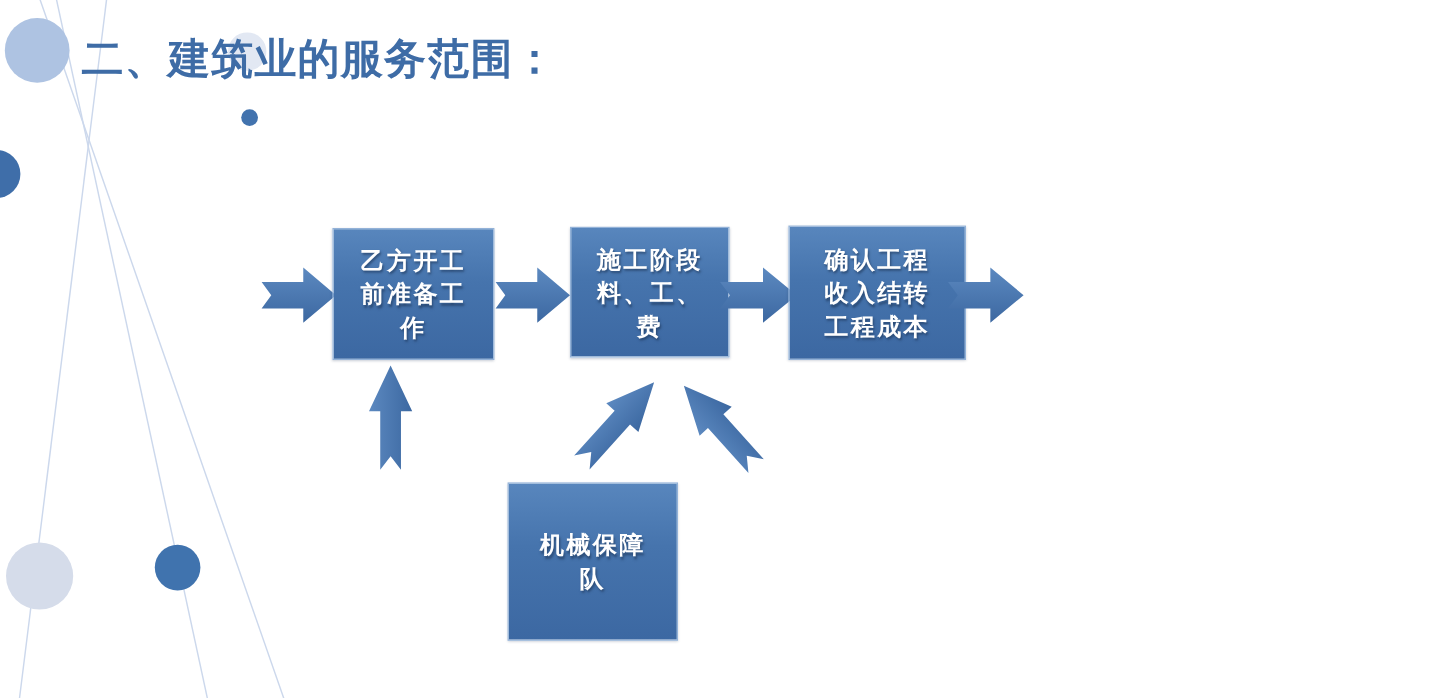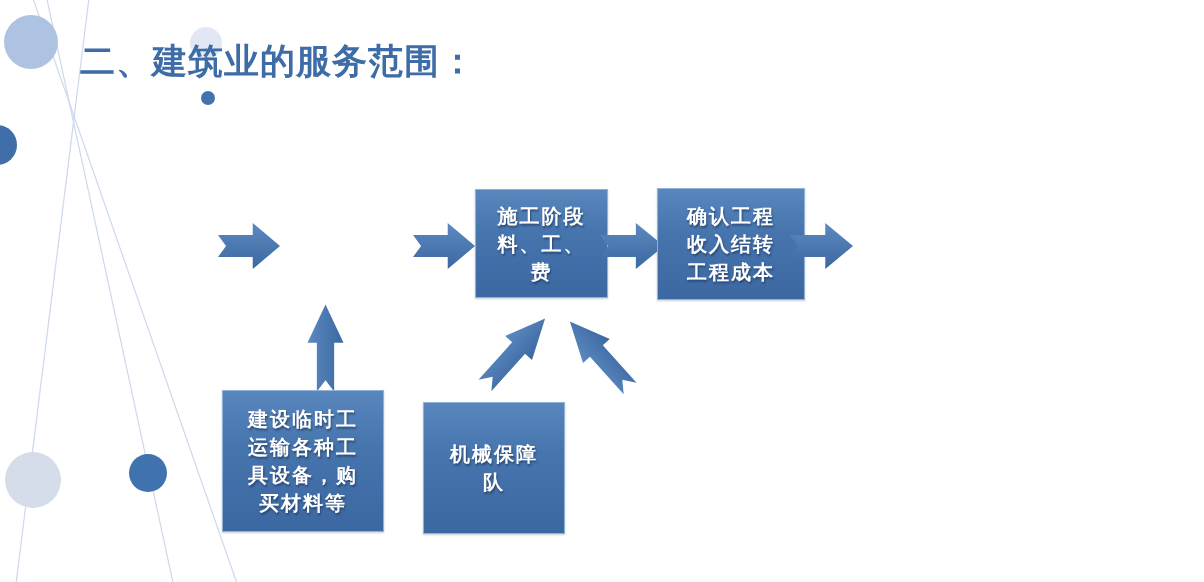--- a/index.html
+++ b/index.html
@@ -15,21 +15,21 @@
   .circle{position:absolute;border-radius:50%;z-index:1;}
   .c-top-light{left:4px;top:15px;width:54px;height:54px;background:#aec3e2;}
   .c-title-faint{left:190px;top:27px;width:32px;height:32px;background:#e2e8f3;}
   .c-left-dark{left:-23px;top:125px;width:40px;height:40px;background:#3f6ea9;}
   .c-title-dot{left:201px;top:91px;width:14px;height:14px;background:#4273ae;}
   .c-bottom-light{left:5px;top:452px;width:56px;height:56px;background:#d5dcea;}
   .c-bottom-mid{left:129px;top:454px;width:38px;height:38px;background:#4073ae;}
   
   .title{
     position:absolute;left:68px;top:26px;z-index:3;
-    margin:12px;
+    margin:0;
     font-size:35px;font-weight:bold;letter-spacing:1px;
     color:#3e6ca6;
   }
   
   .box{
     position:absolute;z-index:2;
     display:flex;align-items:center;justify-content:center;
     background:linear-gradient(180deg,#5886bd 0%,#4674ad 40%,#3c68a2 100%);
     border:1px solid #93b2d8;
     box-sizing:border-box;
@@ -72,20 +72,25 @@
   <div class="circle c-bottom-mid"></div>
 
   <h1 class="title">二、建筑业的服务范围：</h1>
   <div class="circle c-title-dot"></div>
 
 
   <svg class="arrow" style="left:218px;top:223px;width:62px;height:46px" viewBox="0 0 100 50" preserveAspectRatio="none">
     <polygon points="0,13 56,13 56,0 100,25 56,50 56,37 0,37 13,25" fill="url(#arrowGrad)"></polygon>
   </svg>
 
+  <div class="box" style="left:277px;top:190px;width:135px;height:110px">
+    <span class="box-label">乙方开工
+前准备工
+作</span>
+  </div>
 
   <svg class="arrow" style="left:413px;top:223px;width:62px;height:46px" viewBox="0 0 100 50" preserveAspectRatio="none">
     <polygon points="0,13 56,13 56,0 100,25 56,50 56,37 0,37 13,25" fill="url(#arrowGrad)"></polygon>
   </svg>
 
   <div class="box" style="left:475px;top:189px;width:133px;height:109px">
     <span class="box-label">施工阶段
 料、工、
 费</span>
   </div>
@@ -110,26 +115,20 @@
   </svg>
 
   <svg class="arrow" style="left:470px;top:334px;width:90px;height:36px;transform:rotate(-48deg)" viewBox="0 0 100 50" preserveAspectRatio="none">
     <polygon points="0,13 56,13 56,0 100,25 56,50 56,37 0,37 13,25" fill="url(#arrowGrad)"></polygon>
   </svg>
 
   <svg class="arrow" style="left:555px;top:337px;width:90px;height:36px;transform:rotate(-132deg)" viewBox="0 0 100 50" preserveAspectRatio="none">
     <polygon points="0,13 56,13 56,0 100,25 56,50 56,37 0,37 13,25" fill="url(#arrowGrad)"></polygon>
   </svg>
 
-  <div class="box" style="left:222px;top:390px;width:162px;height:142px">
-    <span class="box-label">建设临时工
-运输各种工
-具设备，购
-买材料等</span>
-  </div>
 
   <div class="box" style="left:423px;top:402px;width:142px;height:132px">
     <span class="box-label">机械保障
 队</span>
   </div>
 
 
 </div>
 
 </body></html>

